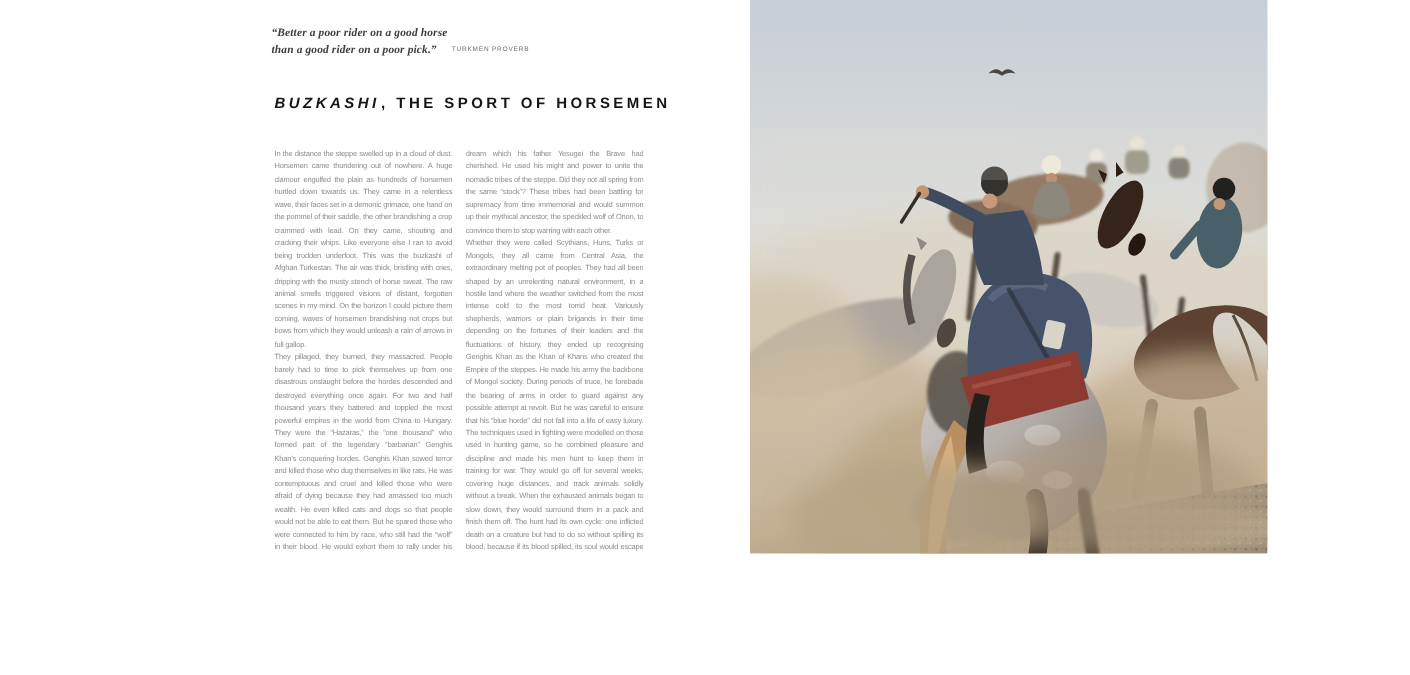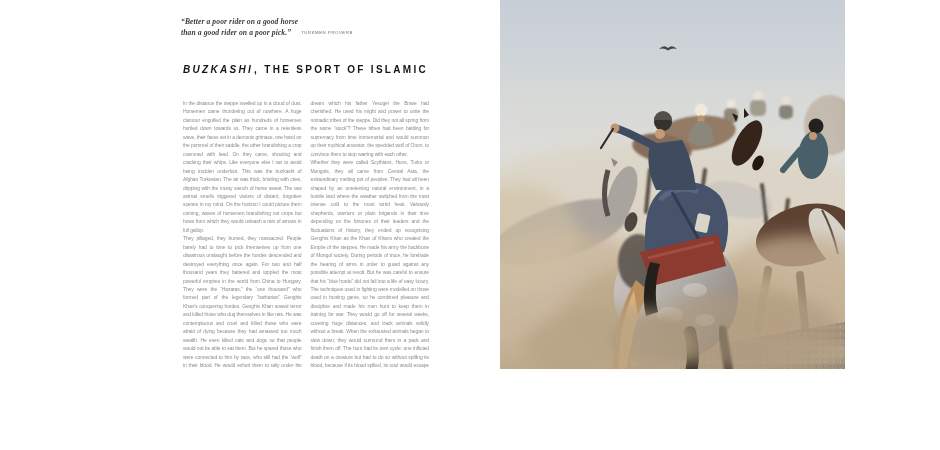--- a/index.html
+++ b/index.html
@@ -56,21 +56,21 @@
 
 <div class="canvas">
 
   <section>
 
     <div class="epigraph">
       <p>“Better a poor rider on a good horse</p>
       <p><span>than a good rider on a poor pick.”</span><span class="attr">Turkmen proverb</span></p>
     </div>
 
-    <h1 class="title"><em>BUZKASHI</em><span>, THE SPORT OF ISLAMIC</span></h1>
+    <h1 class="title"><em>BUZKASHI</em><span>, THE SPORT OF HORSEMEN</span></h1>
 
     <div class="columns">
       <div class="col">
         <p>In the distance the steppe swelled up in a cloud of dust. Horsemen came thundering out of nowhere. A huge clamour engulfed the plain as hundreds of horsemen hurtled down towards us. They came in a relentless wave, their faces set in a demonic grimace, one hand on the pommel of their saddle, the other brandishing a crop crammed with lead. On they came, shouting and cracking their whips. Like everyone else I ran to avoid being trodden underfoot. This was the buzkashi of Afghan Turkestan. The air was thick, bristling with cries, dripping with the musty stench of horse sweat. The raw animal smells triggered visions of distant, forgotten scenes in my mind. On the horizon I could picture them coming, waves of horsemen brandishing not crops but bows from which they would unleash a rain of arrows in full gallop.</p>
         <p>They pillaged, they burned, they massacred. People barely had to time to pick themselves up from one disastrous onslaught before the hordes descended and destroyed everything once again. For two and half thousand years they battered and toppled the most powerful empires in the world from China to Hungary. They were the “Hazaras,” the “one thousand” who formed part of the legendary “barbarian” Genghis Khan’s conquering hordes. Genghis Khan sowed terror and killed those who dug themselves in like rats. He was contemptuous and cruel and killed those who were afraid of dying because they had amassed too much wealth. He even killed cats and dogs so that people would not be able to eat them. But he spared those who were connected to him by race, who still had the “wolf” in their blood. He would exhort them to rally under his banner of nine yaks’ tails. “I have become your master through battle. I am your leader by blood, the blood which runs through my veins and yours.” The great Genghis Khan belonged to the Tatar clan and pursued the</p>
       </div>
       <div class="col">
         <p>dream which his father Yesugei the Brave had cherished. He used his might and power to unite the nomadic tribes of the steppe. Did they not all spring from the same “stock”? These tribes had been battling for supremacy from time immemorial and would summon up their mythical ancestor, the speckled wolf of Onon, to convince them to stop warring with each other.</p>
         <p>Whether they were called Scythians, Huns, Turks or Mongols, they all came from Central Asia, the extraordinary melting pot of peoples. They had all been shaped by an unrelenting natural environment, in a hostile land where the weather switched from the most intense cold to the most torrid heat. Variously shepherds, warriors or plain brigands in their time depending on the fortunes of their leaders and the fluctuations of history, they ended up recognising Genghis Khan as the Khan of Khans who created the Empire of the steppes. He made his army the backbone of Mongol society. During periods of truce, he forebade the bearing of arms in order to guard against any possible attempt at revolt. But he was careful to ensure that his “blue horde” did not fall into a life of easy luxury. The techniques used in fighting were modelled on those used in hunting game, so he combined pleasure and discipline and made his men hunt to keep them in training for war. They would go off for several weeks, covering huge distances, and track animals solidly without a break. When the exhausted animals began to slow down, they would surround them in a pack and finish them off. The hunt had its own cycle: one inflicted death on a creature but had to do so without spilling its blood, because if its blood spilled, its soul would escape and could return to avenge the animal’s death. So they would stone or whip it to death. What met our eyes now were troops of élite horsemen, known as chopendoz. Their whips</p>
       </div>

